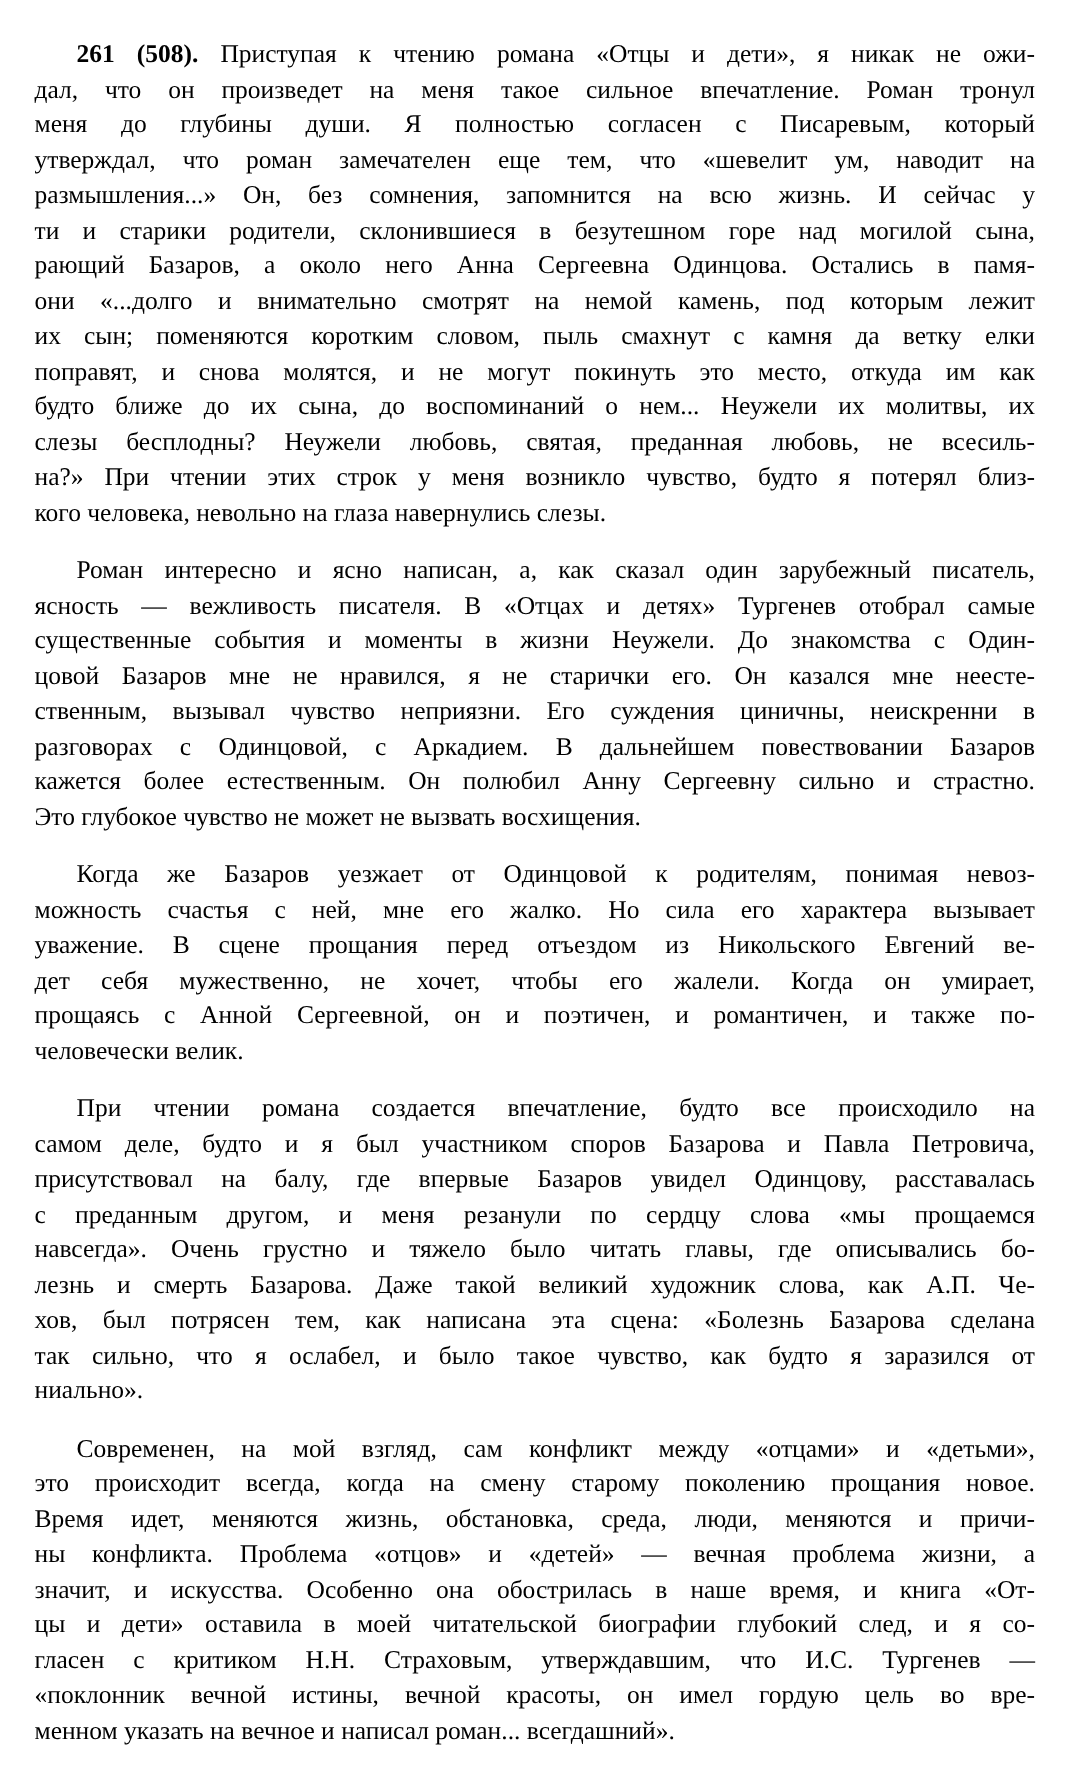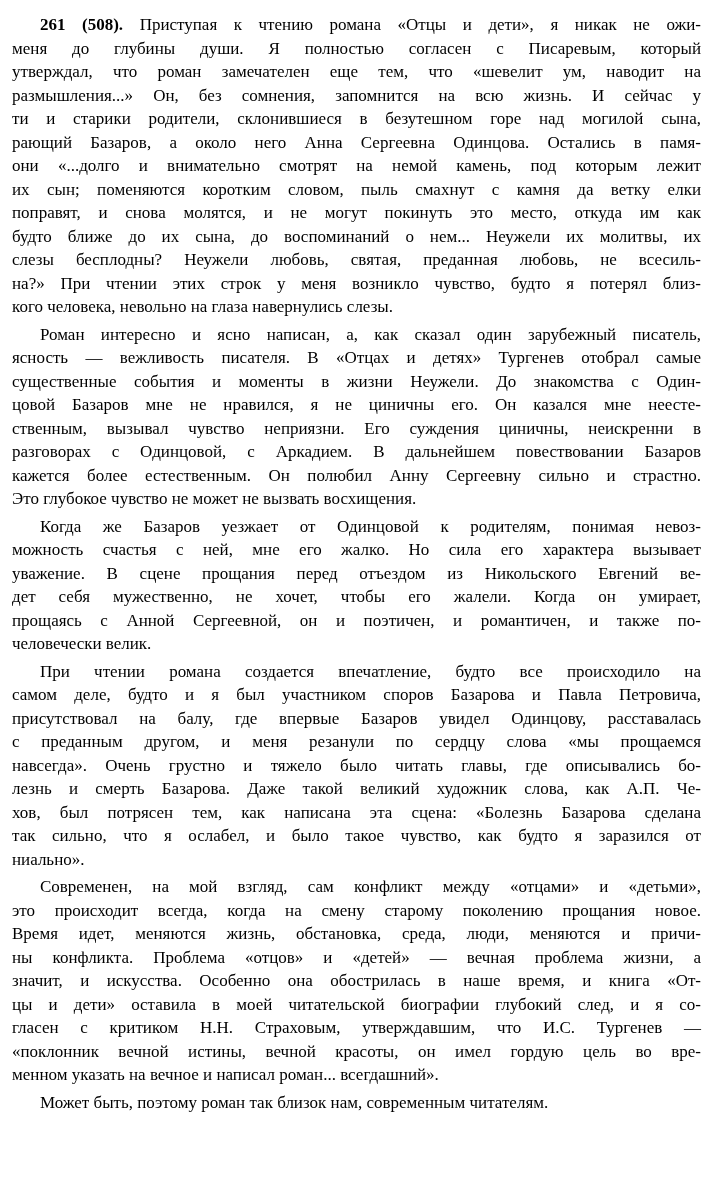--- a/index.html
+++ b/index.html
@@ -13,21 +13,21 @@
     overflow: hidden;
     font-family: "Liberation Serif", "DejaVu Serif", serif;
     color: #000000;
   }
   .page {
     box-sizing: border-box;
     width: 714px;
     padding: 9px 9px 0 8px;
   }
   .paragraph {
-    margin: 4px;
+    margin: 15px;
     padding: 0;
   }
   .line {
     font-size: 17px;
     line-height: 23.5px;
     text-align: justify;
     text-align-last: justify;
     text-justify: inter-word;
     white-space: normal;
   }
@@ -41,38 +41,39 @@
     font-weight: bold;
   }
 </style>
 </head>
 <body>
 
 <div class="page">
   <div id="essay">
       <div class="paragraph">
         <div class="line indent"><b>261 (508).</b><span> Приступая к чтению романа «Отцы и дети», я никак не ожи-</span></div>
+        <div class="line"><span>дал, что он произведет на меня такое сильное впечатление. Роман тронул</span></div>
         <div class="line"><span>меня до глубины души. Я полностью согласен с Писаревым, который</span></div>
         <div class="line"><span>утверждал, что роман замечателен еще тем, что «шевелит ум, наводит на</span></div>
         <div class="line"><span>размышления...» Он, без сомнения, запомнится на всю жизнь. И сейчас у</span></div>
         <div class="line"><span>ти и старики родители, склонившиеся в безутешном горе над могилой сына,</span></div>
         <div class="line"><span>рающий Базаров, а около него Анна Сергеевна Одинцова. Остались в памя-</span></div>
         <div class="line"><span>они «...долго и внимательно смотрят на немой камень, под которым лежит</span></div>
         <div class="line"><span>их сын; поменяются коротким словом, пыль смахнут с камня да ветку елки</span></div>
         <div class="line"><span>поправят, и снова молятся, и не могут покинуть это место, откуда им как</span></div>
         <div class="line"><span>будто ближе до их сына, до воспоминаний о нем... Неужели их молитвы, их</span></div>
         <div class="line"><span>слезы бесплодны? Неужели любовь, святая, преданная любовь, не всесиль-</span></div>
         <div class="line"><span>на?» При чтении этих строк у меня возникло чувство, будто я потерял близ-</span></div>
         <div class="line last"><span>кого человека, невольно на глаза навернулись слезы.</span></div>
       </div>
       <div class="paragraph">
         <div class="line indent"><span>Роман интересно и ясно написан, а, как сказал один зарубежный писатель,</span></div>
         <div class="line"><span>ясность — вежливость писателя. В «Отцах и детях» Тургенев отобрал самые</span></div>
         <div class="line"><span>существенные события и моменты в жизни Неужели. До знакомства с Один-</span></div>
-        <div class="line"><span>цовой Базаров мне не нравился, я не циничны его. Он казался мне неесте-</span></div>
+        <div class="line"><span>цовой Базаров мне не нравился, я не старички его. Он казался мне неесте-</span></div>
         <div class="line"><span>ственным, вызывал чувство неприязни. Его суждения циничны, неискренни в</span></div>
         <div class="line"><span>разговорах с Одинцовой, с Аркадием. В дальнейшем повествовании Базаров</span></div>
         <div class="line"><span>кажется более естественным. Он полюбил Анну Сергеевну сильно и страстно.</span></div>
         <div class="line last"><span>Это глубокое чувство не может не вызвать восхищения.</span></div>
       </div>
       <div class="paragraph">
         <div class="line indent"><span>Когда же Базаров уезжает от Одинцовой к родителям, понимая невоз-</span></div>
         <div class="line"><span>можность счастья с ней, мне его жалко. Но сила его характера вызывает</span></div>
         <div class="line"><span>уважение. В сцене прощания перед отъездом из Никольского Евгений ве-</span></div>
         <div class="line"><span>дет себя мужественно, не хочет, чтобы его жалели. Когда он умирает,</span></div>

